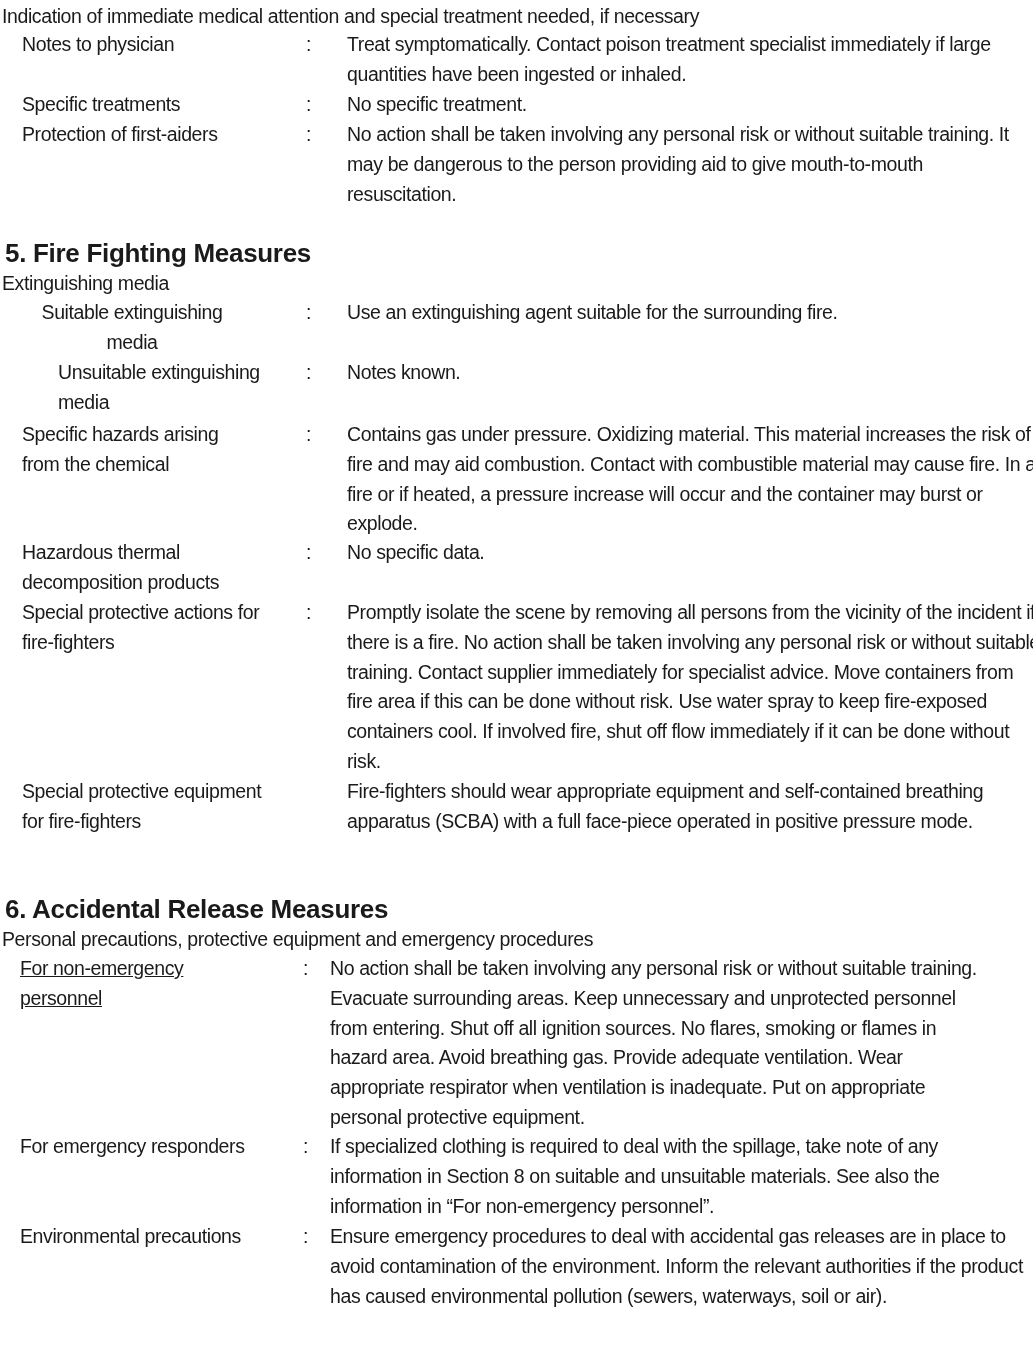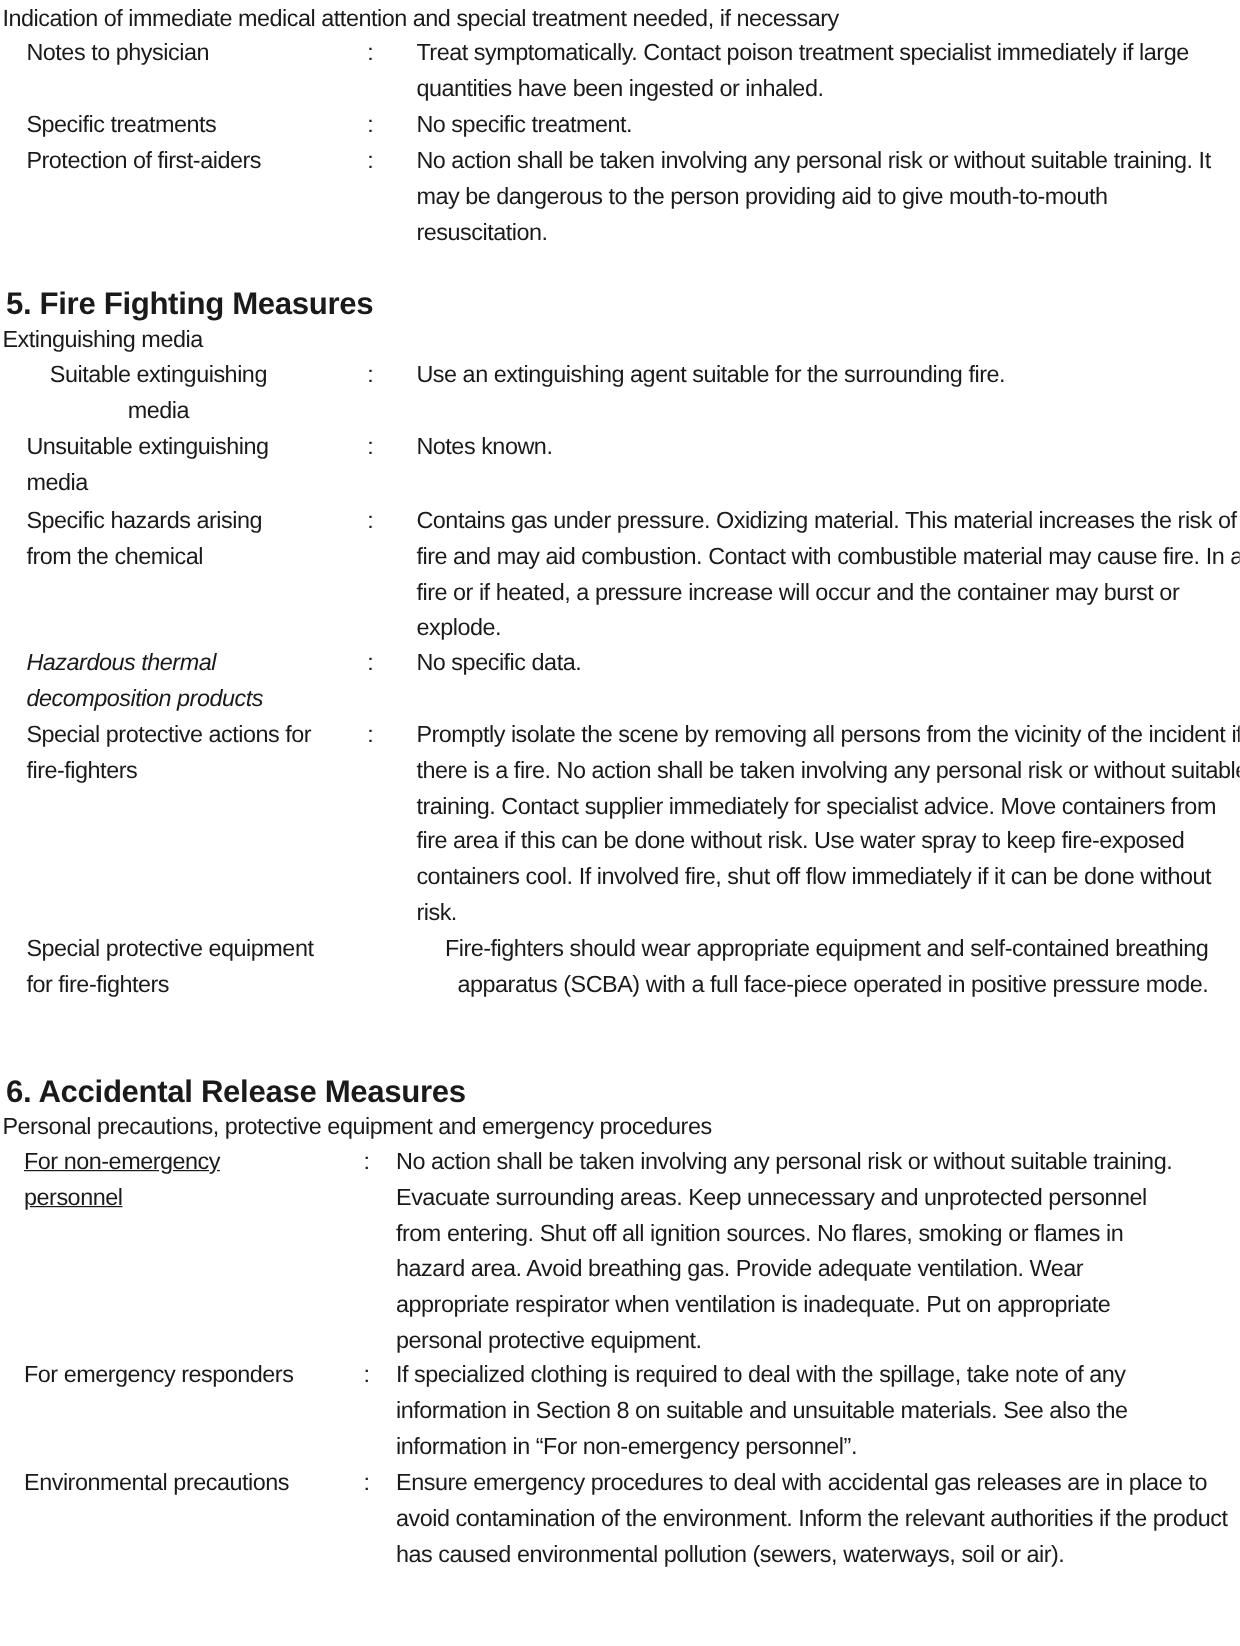--- a/index.html
+++ b/index.html
@@ -44,43 +44,43 @@
 
   <div class="sec-title" style="top:238px;">5.  Fire Fighting Measures</div>
   <div class="subhead" style="top:268px;">Extinguishing media</div>
 
   <div class="row" style="top:298px;">
     <div class="label" style="width:220px;text-align:center;">Suitable extinguishing media</div>
     <div class="colon">:</div>
     <div class="value">Use an extinguishing agent suitable for the surrounding fire.</div>
   </div>
   <div class="row" style="top:358px;">
-    <div class="label" style="width:240px;">Unsuitable extinguishing media</div>
+    <div class="label" style="width:240px;margin-left:36px;">Unsuitable extinguishing media</div>
     <div class="colon">:</div>
     <div class="value">Notes known.</div>
   </div>
   <div class="row" style="top:420px;">
     <div class="label" style="width:230px;">Specific hazards arising from the chemical</div>
     <div class="colon">:</div>
     <div class="value">Contains gas under pressure. Oxidizing material. This material increases the risk of fire and may aid combustion. Contact with combustible material may cause fire. In a fire or if heated, a pressure increase will occur and the container may burst or explode.</div>
   </div>
   <div class="row" style="top:538px;">
-    <div class="label" style="width:230px;font-style:italic;">Hazardous thermal decomposition products</div>
+    <div class="label" style="width:230px;">Hazardous thermal decomposition products</div>
     <div class="colon">:</div>
     <div class="value">No specific data.</div>
   </div>
   <div class="row" style="top:598px;">
     <div class="label" style="width:245px;">Special protective actions for fire-fighters</div>
     <div class="colon">:</div>
     <div class="value">Promptly isolate the scene by removing all persons from the vicinity of the incident if there is a fire. No action shall be taken involving any personal risk or without suitable training. Contact supplier immediately for specialist advice. Move containers from fire area if this can be done without risk. Use water spray to keep fire-exposed containers cool. If involved fire, shut off flow immediately if it can be done without risk.</div>
   </div>
   <div class="row" style="top:777px;">
     <div class="label" style="width:245px;">Special protective equipment for fire-fighters</div>
     <div class="colon"></div>
-    <div class="value" style="width:660px;text-align:right;">Fire-fighters should wear appropriate equipment and self-contained breathing apparatus (SCBA) with a full face-piece operated in positive pressure mode.</div>
+    <div class="value" style="width:660px;">Fire-fighters should wear appropriate equipment and self-contained breathing apparatus (SCBA) with a full face-piece operated in positive pressure mode.</div>
   </div>
 
   <div class="sec-title" style="top:894px;">6.  Accidental Release Measures</div>
   <div class="subhead" style="top:924px;">Personal precautions, protective equipment and emergency procedures</div>
 
   <div class="row s6" style="top:954px;">
     <div class="label" style="width:200px;text-decoration:underline;">For non-emergency personnel</div>
     <div class="colon">:</div>
     <div class="value" style="width:665px;">No action shall be taken involving any personal risk or without suitable training. Evacuate surrounding areas. Keep unnecessary and unprotected personnel from entering. Shut off all ignition sources. No flares, smoking or flames in hazard area. Avoid breathing gas. Provide adequate ventilation. Wear appropriate respirator when ventilation is inadequate. Put on appropriate personal protective equipment.</div>
   </div>

